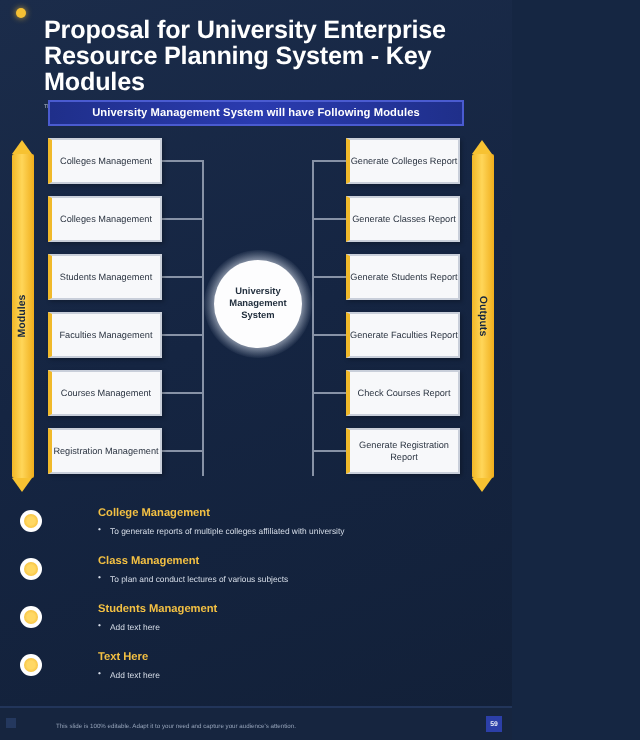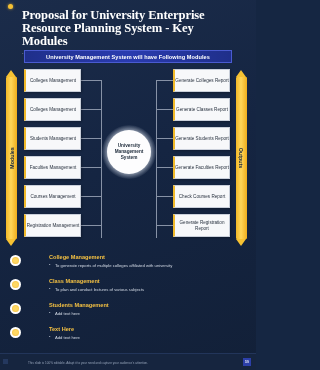--- a/index.html
+++ b/index.html
@@ -17,21 +17,21 @@
 
   
   .corner-dot {
     position: absolute; left: 8px; top: 4px;
     width: 5px; height: 5px; border-radius: 50%;
     background: #f5c134;
     box-shadow: 0 0 3px rgba(245,193,52,.8);
   }
 
   
-  .header { position: absolute; left: 22px; top: 9px; right: 14px; font-family: Liberation Serif, serif; }
+  .header { position: absolute; left: 22px; top: 9px; right: 14px; }
   .title {
     color: #ffffff;
     font-size: 12.6px;
     font-weight: bold;
     line-height: 13.2px;
     letter-spacing: -0.1px;
   }
   .subtitle {
     margin-top: 3px;
     color: #b9c4d4;

